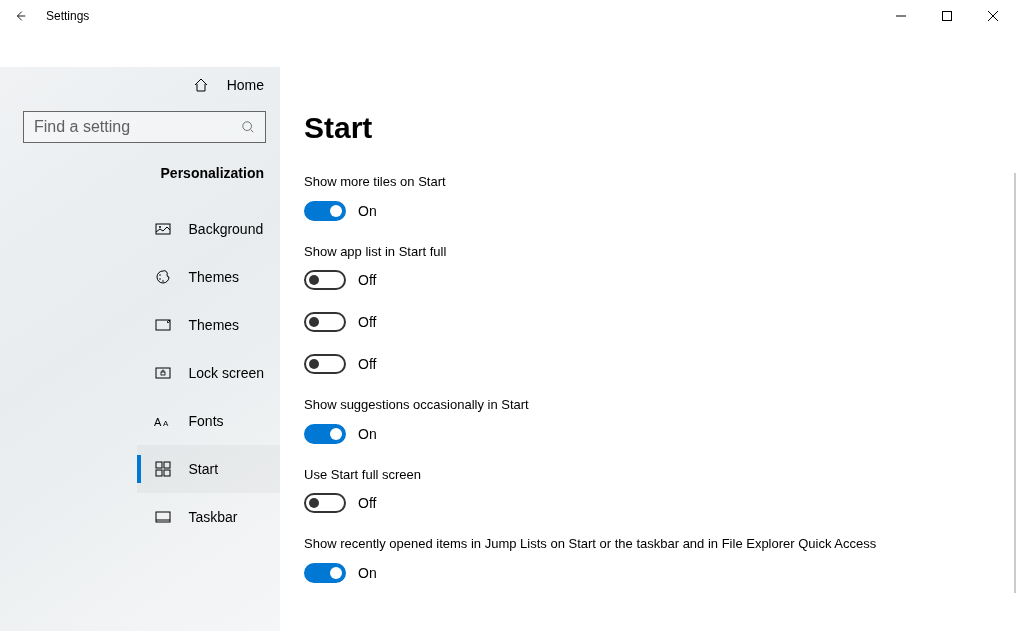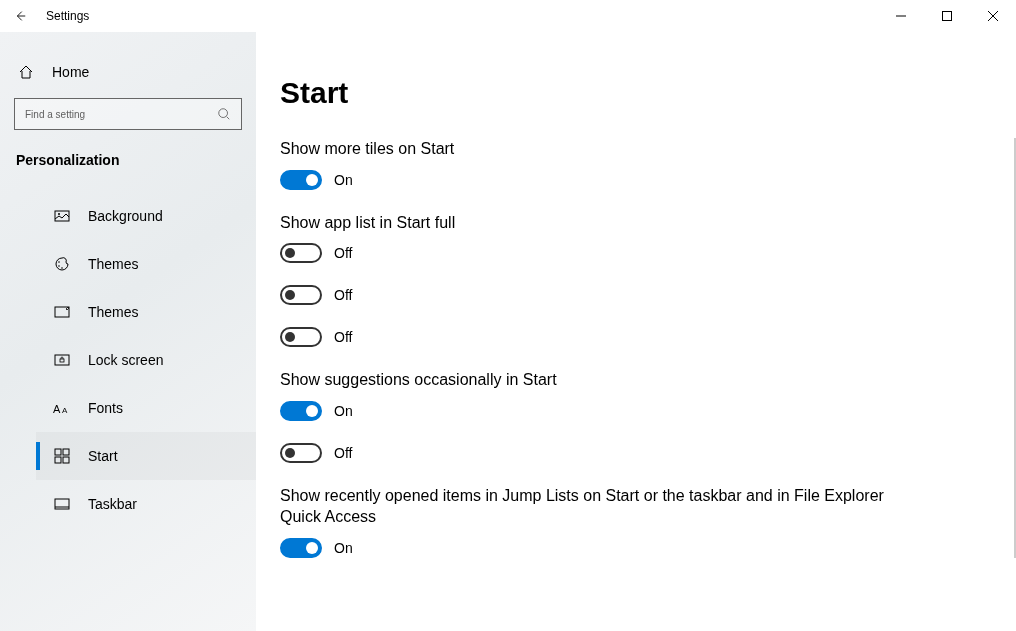--- a/index.html
+++ b/index.html
@@ -12,20 +12,21 @@
       width: 1016px;
       height: 631px;
       overflow: hidden;
       background: #fff;
       position: relative;
     }
     .window {
       display: flex;
       flex-direction: column;
       height: 100%;
+      gap: 35px;
     }
     .titlebar {
       height: 32px;
       display: flex;
       align-items: center;
       padding-left: 12px;
     }
     .titlebar-left {
       display: flex;
       align-items: center;
@@ -53,25 +54,25 @@
       align-items: center;
       justify-content: center;
       cursor: pointer;
     }
     .body-area {
       flex: 1;
       display: flex;
       min-height: 0;
     }
     .sidebar {
-      width: 256px;
+      width: 280px;
       background: linear-gradient(145deg, #f0f2f4 0%, #e8ecee 45%, #f5f6f7 100%);
-      padding-top: 22px;
       display: flex;
       flex-direction: column;
+      align-items: flex-end;
     }
     .home-row {
       display: flex;
       align-items: center;
       gap: 16px;
       padding: 10px 16px;
       cursor: pointer;
       font-size: 14px;
     }
     .home-row .icon-slot {
@@ -86,21 +87,21 @@
       background: rgba(255,255,255,0.35);
       display: flex;
       align-items: center;
       padding: 0 10px;
     }
     .search-box input {
       border: none;
       background: transparent;
       outline: none;
       flex: 1;
-      font-size: 10px;
+      font-size: 16px;
       color: #606060;
       font-style: normal;
     }
     .search-box input::placeholder {
       color: #606060;
     }
     .search-icon {
       display: flex;
       color: #606060;
     }
@@ -153,21 +154,21 @@
     }
     .page-title {
       font-size: 30px;
       font-weight: 600;
       margin-bottom: 28px;
     }
     .setting {
       margin-bottom: 22px;
     }
     .setting-label {
-      font-size: 16px;
+      font-size: 13px;
       color: #000;
       margin-bottom: 10px;
       line-height: 1.35;
     }
     .toggle-row {
       display: flex;
       align-items: center;
       gap: 12px;
     }
     .toggle {
@@ -390,20 +391,21 @@
             <div class="setting">
               <div class="setting-label">Show suggestions occasionally in Start</div>
               <div class="toggle-row">
                 <div class="toggle on">
                   <div class="thumb"></div>
                 </div>
                 <span class="toggle-state">On</span>
               </div>
             </div>
             <div class="setting">
+              <div class="setting-label">Use Start full screen</div>
               <div class="toggle-row">
                 <div class="toggle off">
                   <div class="thumb"></div>
                 </div>
                 <span class="toggle-state">Off</span>
               </div>
             </div>
             <div class="setting">
               <div class="setting-label">Show recently opened items in Jump Lists on Start or the taskbar and in File Explorer Quick Access</div>
               <div class="toggle-row">

